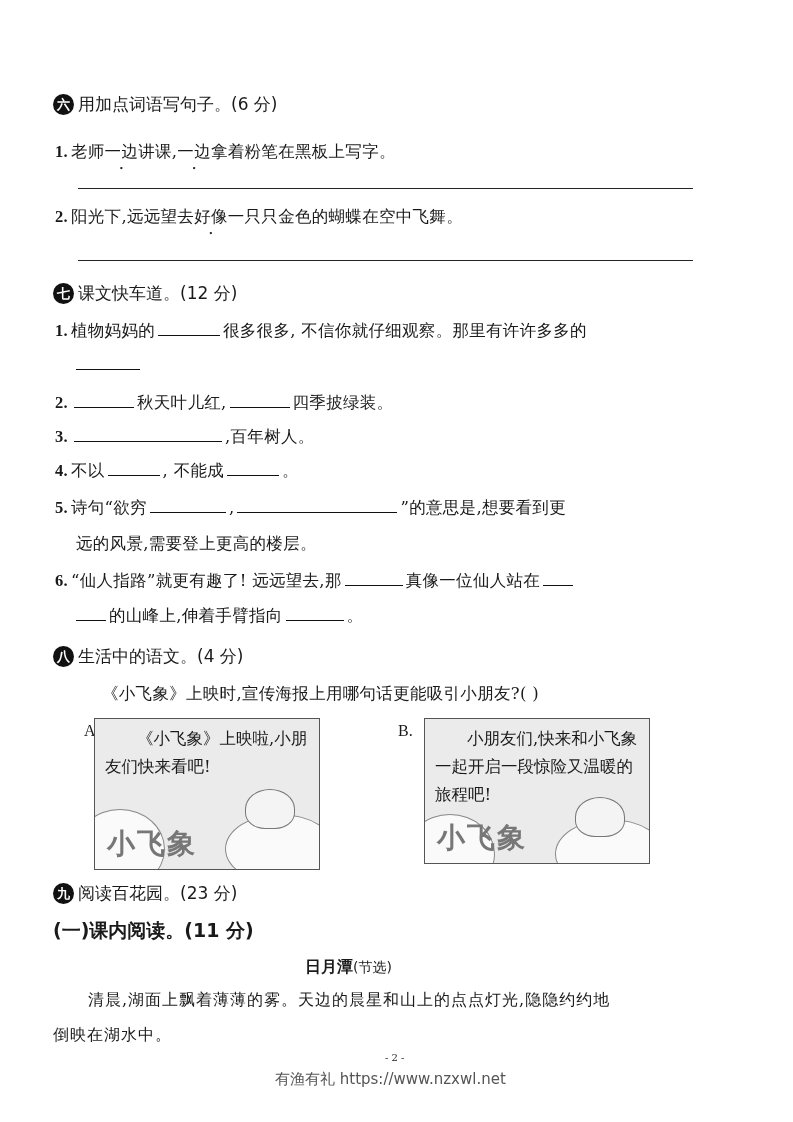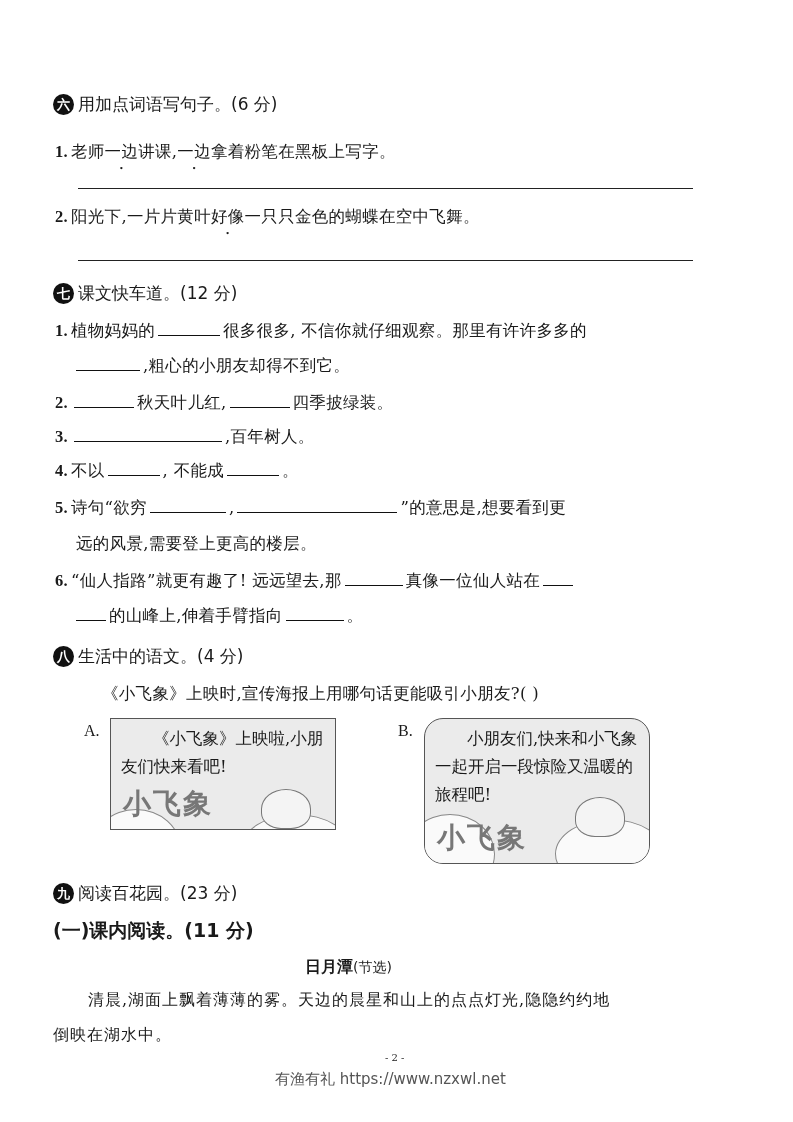--- a/index.html
+++ b/index.html
@@ -40,33 +40,33 @@
 <div class="abs sec-head sans" style="left:53px; top:93px;">
   <span class="badge">六</span>
   <span>用加点词语写句子。(6 分)</span>
 </div>
 <div class="abs line" style="left:55px; top:133px;margin-top:8px;">
   <span class="num">1.</span><span>老师</span><span class="dot">一边</span><span>讲课,</span><span class="dot">一边</span><span>拿着粉笔在黑板上写字。</span>
 </div>
 <div class="rule" style="left:78px; top:188px; width:615px;"></div>
 
 <div class="abs line" style="left:55px; top:206px;">
-  <span class="num">2.</span><span>阳光下,一片片黄叶</span><span class="dot">好像</span><span>一只只金色的蝴蝶在空中飞舞。</span>
+  <span class="num">2.</span><span>阳光下,远远望去</span><span class="dot">好像</span><span>一只只金色的蝴蝶在空中飞舞。</span>
 </div>
 <div class="rule" style="left:78px; top:260px; width:615px;"></div>
 
 <div class="abs sec-head sans" style="left:53px; top:282px;">
   <span class="badge">七</span>
   <span>课文快车道。(12 分)</span>
 </div>
 <div class="abs line" style="left:55px; top:320px;">
   <span class="num">1.</span><span>植物妈妈的</span><span class="blank" style="width:62px;"></span><span>很多很多, 不信你就仔细观察。那里有许许多多的</span>
 </div>
 <div class="abs line" style="left:76px; top:355px;">
-  <span class="blank" style="width:64px; margin-left:0;"></span><span>,粗心的小朋友却得不到它。</span>
+  <span class="blank" style="width:64px; margin-left:0;"></span>
 </div>
 <div class="abs line" style="left:55px; top:392px;">
   <span class="num">2.</span><span class="blank" style="width:60px;"></span><span>秋天叶儿红,</span><span class="blank" style="width:60px;"></span><span>四季披绿装。</span>
 </div>
 <div class="abs line" style="left:55px; top:426px;">
   <span class="num">3.</span><span class="blank" style="width:148px;"></span><span>,百年树人。</span>
 </div>
 <div class="abs line" style="left:55px; top:460px;">
   <span class="num">4.</span><span>不以</span><span class="blank" style="width:52px;"></span><span>, 不能成</span><span class="blank" style="width:52px;"></span><span>。</span>
 </div>
@@ -81,30 +81,30 @@
   <span class="blank" style="width:30px; margin-left:0;"></span><span>的山峰上,伸着手臂指向</span><span class="blank" style="width:58px;"></span><span>。</span>
 </div>
 
 <div class="abs sec-head sans" style="left:53px; top:645px;">
   <span class="badge">八</span>
   <span>生活中的语文。(4 分)</span>
 </div>
 <div class="abs line" style="left:102px; top:683px;">《小飞象》上映时,宣传海报上用哪句话更能吸引小朋友?(      )</div>
 
 <div class="abs opt-label" style="left:84px; top:722px;">A.</div>
-<div class="poster" style="left:110px; top:718px; width:226px; height:112px;">
+<div class="poster" style="left:94px; top:718px; width:226px; height:152px;">
   <div class="poster-text" style="width:210px; text-indent:32px;">《小飞象》上映啦,小朋友们快来看吧!</div>
   <div class="cloud" style="left:-20px; top:90px; width:90px; height:80px;"></div>
   <div class="cloud" style="left:130px; top:95px; width:110px; height:70px;"></div>
   <div style="position:absolute; left:150px; top:70px; width:50px; height:40px; border:1.2px solid #777; border-radius:50% 50% 40% 40%; background:#f4f4f4;"></div>
   <div class="poster-title">小飞象</div>
 </div>
 
 <div class="abs opt-label" style="left:398px; top:722px;">B.</div>
-<div class="poster" style="left:424px; top:718px; width:226px; height:146px;border-radius:19px;">
+<div class="poster" style="left:424px; top:718px; width:226px; height:146px;">
   <div class="poster-text" style="width:212px; text-indent:32px;">小朋友们,快来和小飞象一起开启一段惊险又温暖的旅程吧!</div>
   <div class="cloud" style="left:-20px; top:95px; width:90px; height:80px;"></div>
   <div class="cloud" style="left:130px; top:100px; width:110px; height:70px;"></div>
   <div style="position:absolute; left:150px; top:78px; width:50px; height:40px; border:1.2px solid #777; border-radius:50% 50% 40% 40%; background:#f4f4f4;"></div>
   <div class="poster-title">小飞象</div>
 </div>
 
 <div class="abs sec-head sans" style="left:53px; top:882px;">
   <span class="badge">九</span>
   <span>阅读百花园。(23 分)</span>

